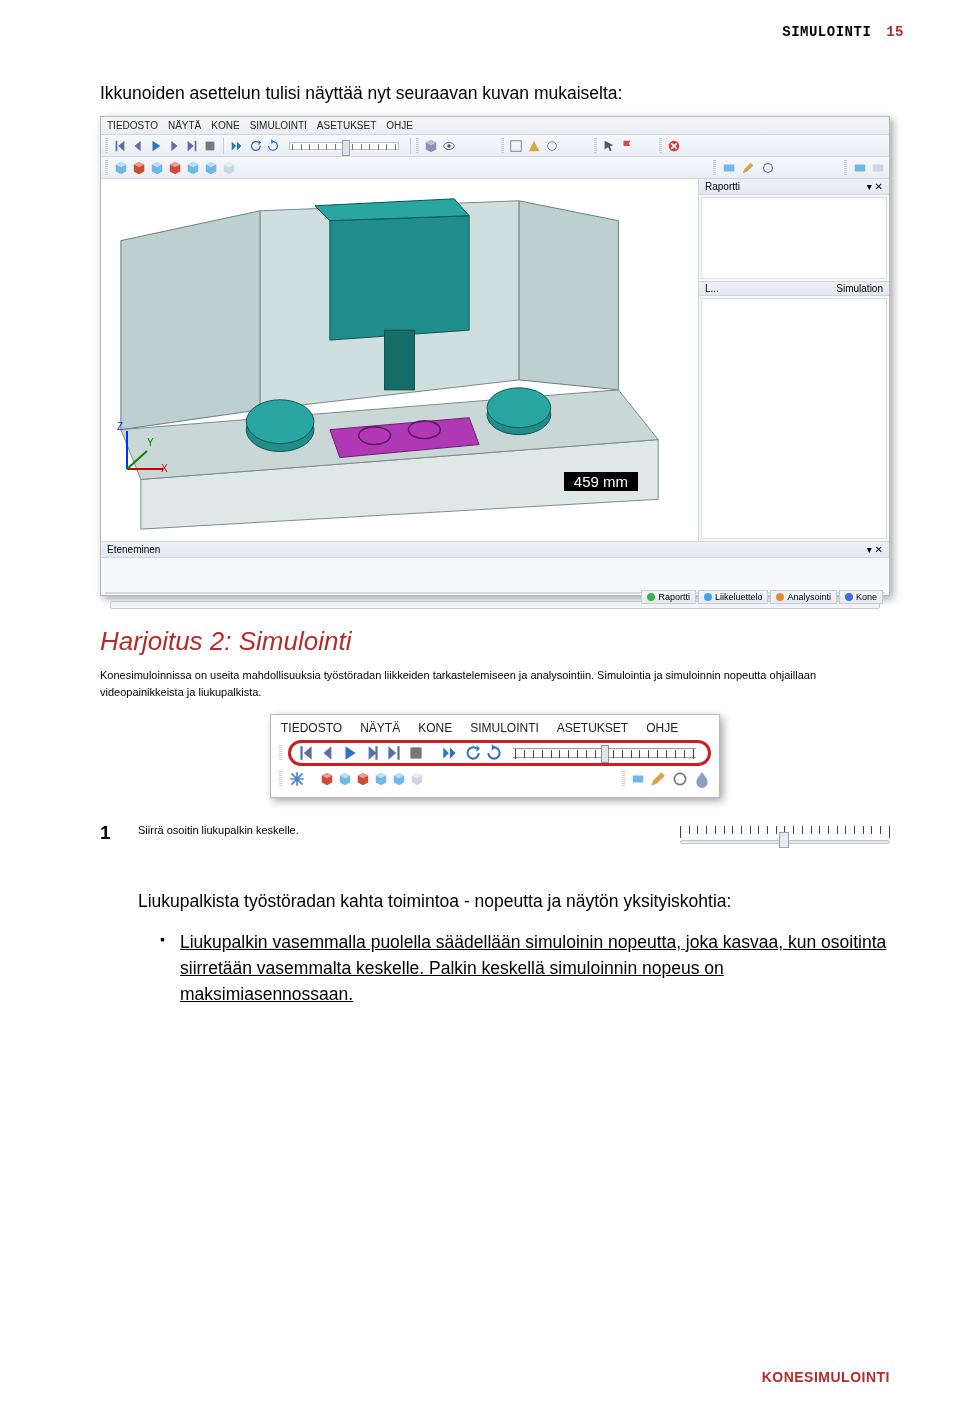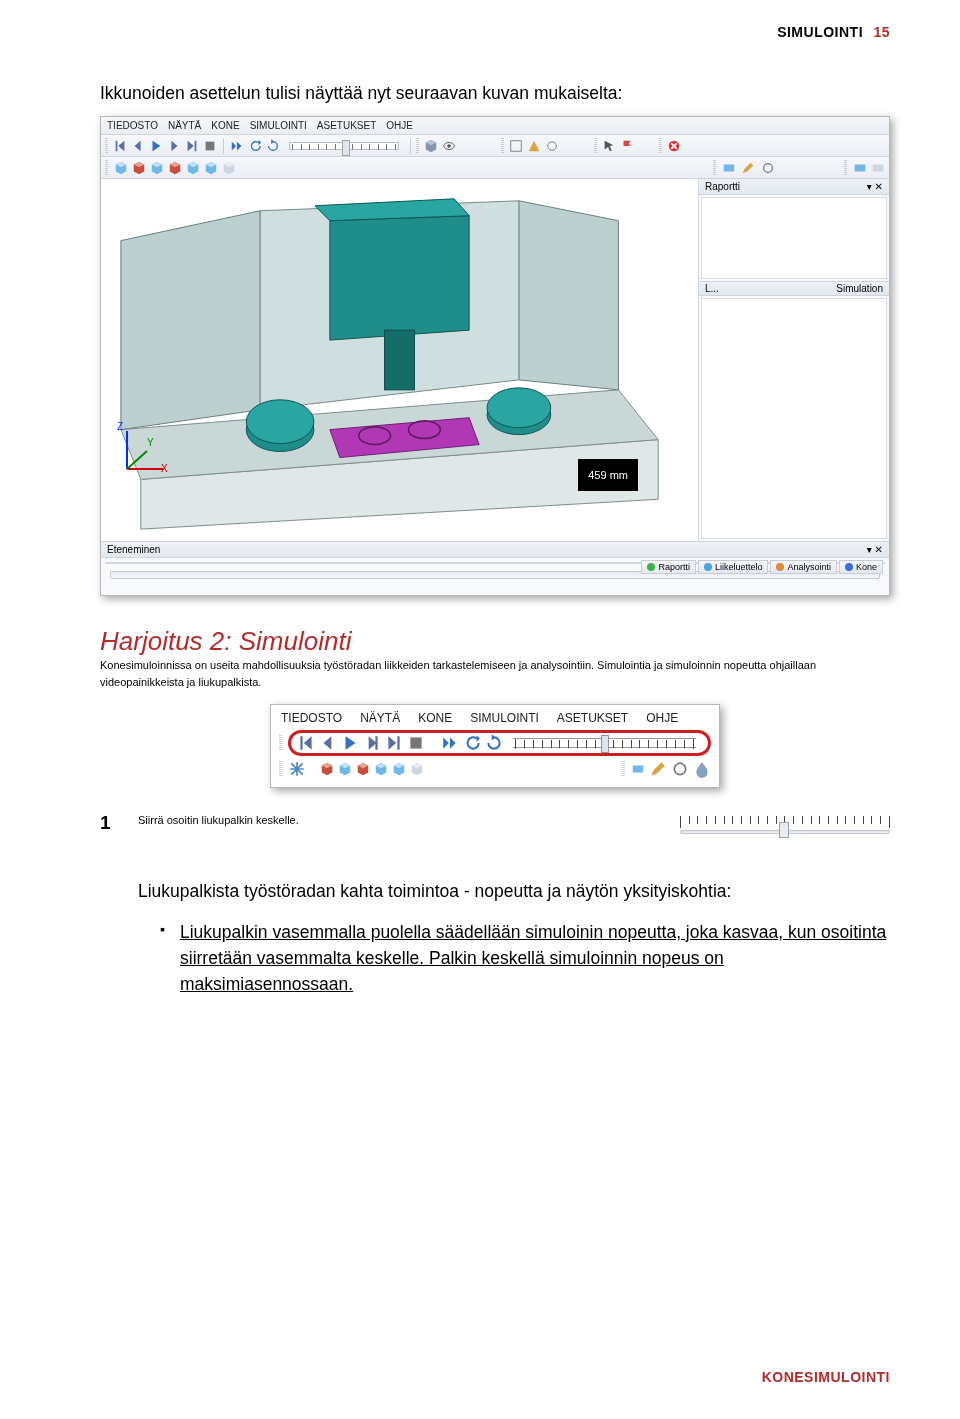--- a/index.html
+++ b/index.html
@@ -8,25 +8,26 @@
     height: 1419px;
     background: #fff;
     font-family: "Segoe UI", Tahoma, Arial, sans-serif;
     color: #000;
     position: relative;
     padding: 30px 70px 50px 100px;
   }
   .page-header {
     position: absolute;
     top: 24px;
-    right: 70px;
+    right: 56px;
     font-size: 14px;
     font-weight: 700;
     letter-spacing: 0.5px;
     color: #000;
+    font-family: Liberation Mono, monospace;
   }
   .page-header .num { color: #b42b2b; margin-left: 6px; }
   .intro {
     margin-top: 50px;
     font-size: 17.5px;
     line-height: 1.5;
     margin-bottom: 10px;
   }
   
   .screenshot {
@@ -165,20 +166,21 @@
     border-bottom:1px solid #cfd5dd;
     padding:1px 6px;
     display:flex; gap:10px;
   }
   .bottompanel {
     height: 54px;
     background:#f7f9fc;
     border-top:1px solid #d0d5dc;
     display:flex;
     flex-direction:column;
+    gap:30px;
   }
   .bottompanel .bp-hdr{
     background: linear-gradient(#eef2f7,#e2e8ef);
     border-bottom:1px solid #cfd5dd;
     padding:2px 6px;
     font-size:10px;
     display:flex; align-items:center;
   }
   .bp-hdr .sp{flex:1;}
   .bp-body {
@@ -202,31 +204,32 @@
     display:flex; align-items:center; gap:3px;
   }
   .bp-tab .dot{ width:8px;height:8px;border-radius:50%; }
   
   .axis {
     position:absolute; left:16px; bottom:60px;
     font-size:10px;
   }
   .scale-bar {
     position:absolute; right:60px; bottom:50px;
-    background:#000; color:#fff; font-size:11px;
-    padding:10px 10px;
+    background:#000; color:#fff; font-size:15px;
+    padding:1px 10px;
   }
   .machine-svg { width:100%; height:100%; }
   
   .exercise-title {
     color:#b42b2b;
     font-style:italic;
     font-size:26px;
     font-weight:400;
     margin-top:14px;
+    margin-bottom:10px;
   }
   .para {
     font-size:11px;
     line-height:1.5;
     margin-bottom:14px;
   }
   
   .toolbar-detail {
     width: 450px;
     margin: 8px auto 24px 170px;

